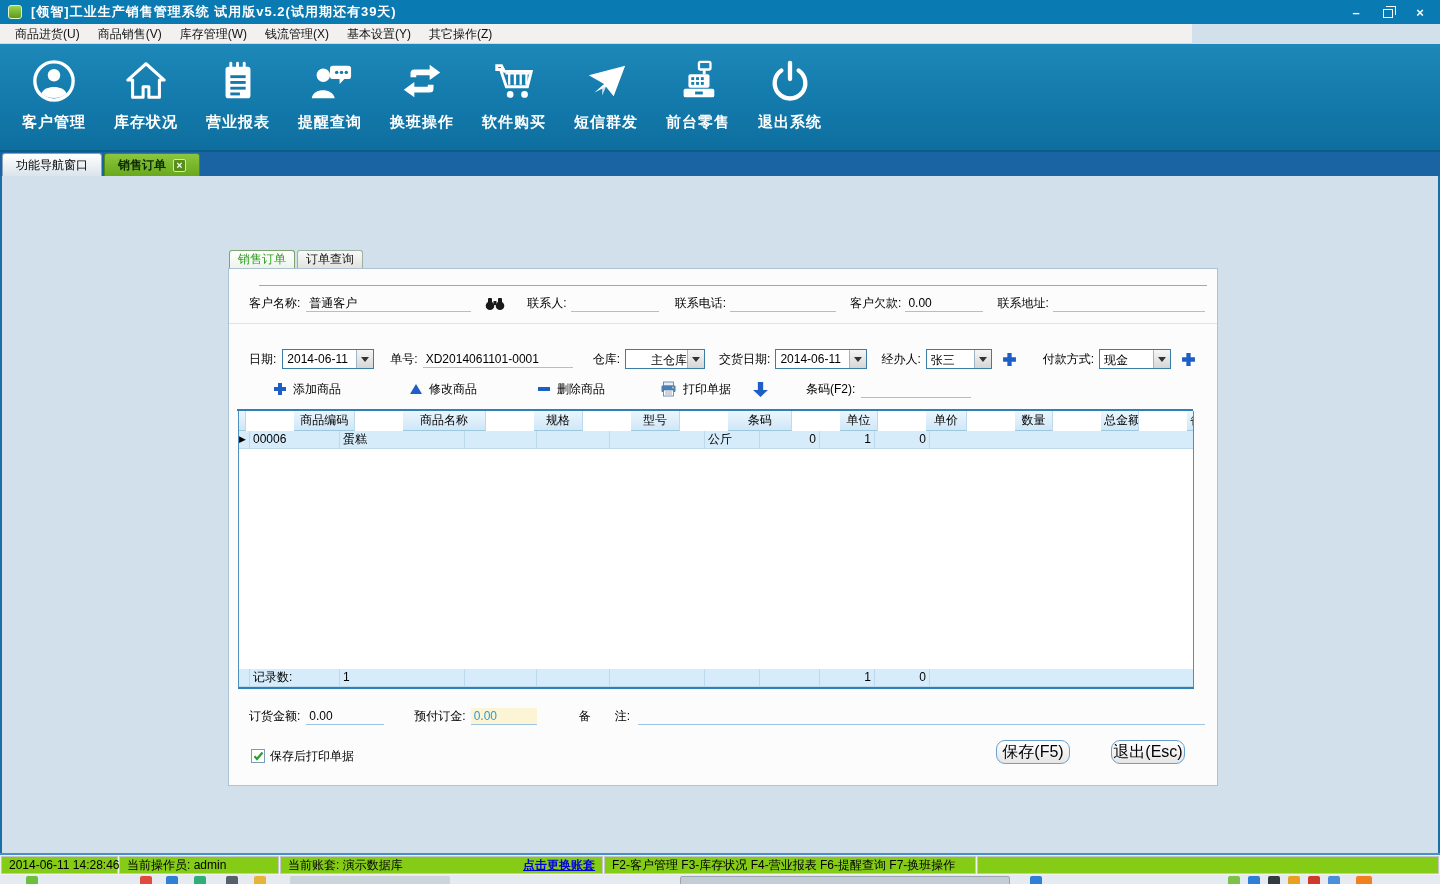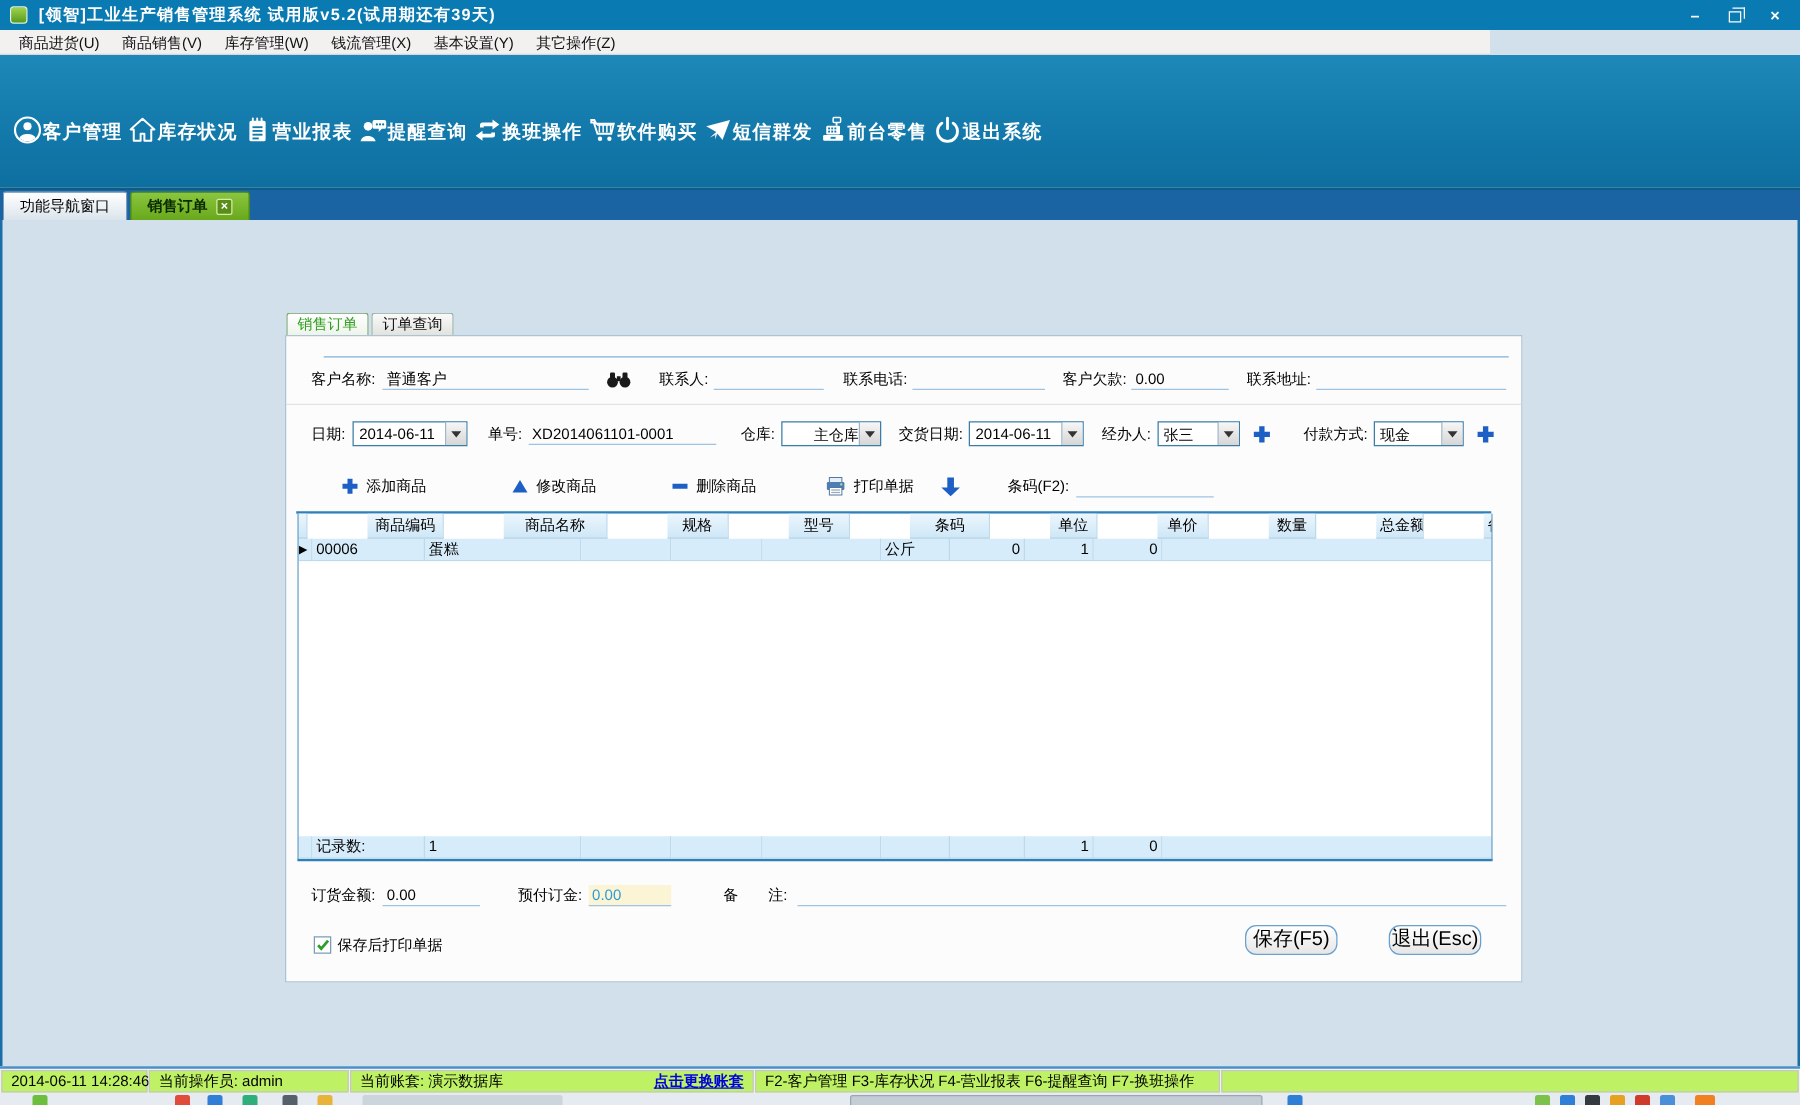--- a/index.html
+++ b/index.html
@@ -15,21 +15,21 @@
   .wc-min { align-items:flex-end; }
   .restore-shape { position:relative; width:10px; height:9px; border:1px solid #fff; margin-top:2px; }
   .restore-shape::before { content:""; position:absolute; left:2px; top:-4px; width:9px; height:8px; border:1px solid #fff; border-bottom:none; border-left:none; }
 
   
   .menubar { position:absolute; left:0; top:24px; width:1192px; height:20px; background:#f2f1f0; display:flex; align-items:center; padding-left:6px; border-bottom:1px solid #d8d8d8; }
   .menu-item { padding:0 9px; height:18px; line-height:18px; color:#111; cursor:default; }
 
   
   .toolbar { position:absolute; left:0; top:44px; width:1440px; height:108px; background:linear-gradient(180deg,#1d88b9 0%,#137aab 55%,#0e6f9f 100%); border-bottom:2px solid #0a5d88; display:flex; padding:8px 0 0 10px; }
-  .tb-item { width:88px; margin-right:4px; display:flex; flex-direction:row; align-items:center; cursor:default; }
+  .tb-item { width:88px; margin-right:4px; display:flex; flex-direction:column; align-items:center; cursor:default; }
   .tb-item svg { width:46px; height:46px; margin-top:6px; }
   .tb-label { margin-top:9px; color:#fff; font-weight:bold; font-size:15px; letter-spacing:1px; white-space:nowrap; }
 
   
   .tabbar { position:absolute; left:0; top:152px; width:1440px; height:24px; background:#1a64a4; display:flex; align-items:flex-end; }
   .wtab { height:23px; line-height:22px; padding:0 13px; margin-left:2px; border:1px solid #88a3b8; border-bottom:none; border-radius:3px 3px 0 0; font-size:12px; display:flex; align-items:center; gap:7px; cursor:default; }
   .wtab-nav { background:linear-gradient(#ffffff,#dbe4ec); color:#000;text-align:right; }
   .wtab-active { background:linear-gradient(#8ac63e,#69a81d); border-color:#4c8a12; color:#0c2b00; font-weight:bold; }
   .tab-close { width:13px; height:13px; background:#588f18; border:1px solid #d6eaa8; border-radius:2px; color:#fff; font-size:10px; line-height:11px; text-align:center; font-weight:bold; cursor:default; }
 
@@ -44,21 +44,21 @@
   .ftab-active { background:linear-gradient(#ffffff,#eef4ea); color:#2e9e1f; border-color:#7ca66e; }
   .ftab-idle { background:linear-gradient(#fafafa,#e2e2de); color:#111; }
   .form-panel { position:relative; width:990px; height:518px; background:#fcfcfc; border:1px solid #adc3d4; }
 
   .rule-blue-thin { position:absolute; left:30px; right:10px; top:16px; height:1px; background:#7fb0d8; }
   .sep-gray { position:absolute; left:0; right:0; top:54px; height:1px; background:#e0e3e6; }
   .rule-blue-thick { position:absolute; left:8px; right:24px; top:140px; height:2px; background:#2f80b9; }
 
   .frow { position:absolute; left:0; right:0; display:flex; align-items:center; padding-left:20px; }
   .rowA { top:20px; height:28px; padding-right:12px; }
-  .rowB { top:64px; height:28px; }
+  .rowB { top:76px; height:28px; }
   .rowC { top:107px; height:26px; }
   .rowD { top:433px; height:28px; padding-right:12px; }
   .rowE { top:473px; height:28px; }
 
   .flabel { white-space:nowrap; color:#000; }
   .ufield { display:inline-block; border-bottom:1px solid #9ec4e2; height:17px; line-height:16px; padding:0 3px; color:#000; white-space:nowrap; overflow:hidden; }
   .prepaid { color:#2f9ad4; background:#fbf5d5; }
 
   .combo { display:inline-flex; height:20px; border:1px solid #3a7ea8; background:#fff; align-items:stretch; }
   .combo-text { flex:1; padding:2px 3px 0 4px; white-space:nowrap; overflow:hidden; }
@@ -82,21 +82,21 @@
   .c9{width:55px; text-align:right;} .c10{flex:1; border-right:none;}
   .ghead .c7,.ghead .c8,.ghead .c9 { text-align:center; }
   .row-ind { font-size:9px; line-height:17px; color:#000; }
 
   .chk { width:14px; height:14px; background:#fff; border:1px solid #7a9cb8; display:inline-flex; align-items:center; justify-content:center; margin-right:5px; }
   .btn { width:74px; height:24px; border:1px solid #6aa0cf; border-radius:9px; background:linear-gradient(#ffffff,#e6e6e6); font-size:16px; color:#000; text-align:center; line-height:22px; cursor:default; position:absolute; top:471px; }
   .btn-save { left:767px; } .btn-exit { left:882px; }
 
   
   .statusbar { position:absolute; left:0; top:853px; width:1440px; height:22px; background:#f0f0f0; border-top:2px solid #4a90c8; display:flex; }
-  .ss { border:1px solid #c6c6c6; margin:1px 0 1px 1px; background:#bef264; display:flex; align-items:center; padding:0 7px; white-space:nowrap; }
+  .ss { border:1px solid #c6c6c6; margin:1px 0 1px 1px; background:#84cc16; display:flex; align-items:center; padding:0 7px; white-space:nowrap; }
   .ss1{width:117px;} .ss2{width:160px;} .ss3{width:323px; justify-content:space-between;} .ss4{width:372px;} .ss5{flex:1; margin-right:1px;}
   .slink { color:#0000e0; text-decoration:underline; font-weight:bold; cursor:default; }
 
   
   .taskbar { position:absolute; left:0; top:875px; width:1440px; height:9px; background:#e6ebf1; overflow:hidden; }
   .tk { position:absolute; top:1px; height:14px; border-radius:2px; }
 </style>
 </head>
 <body>
 

